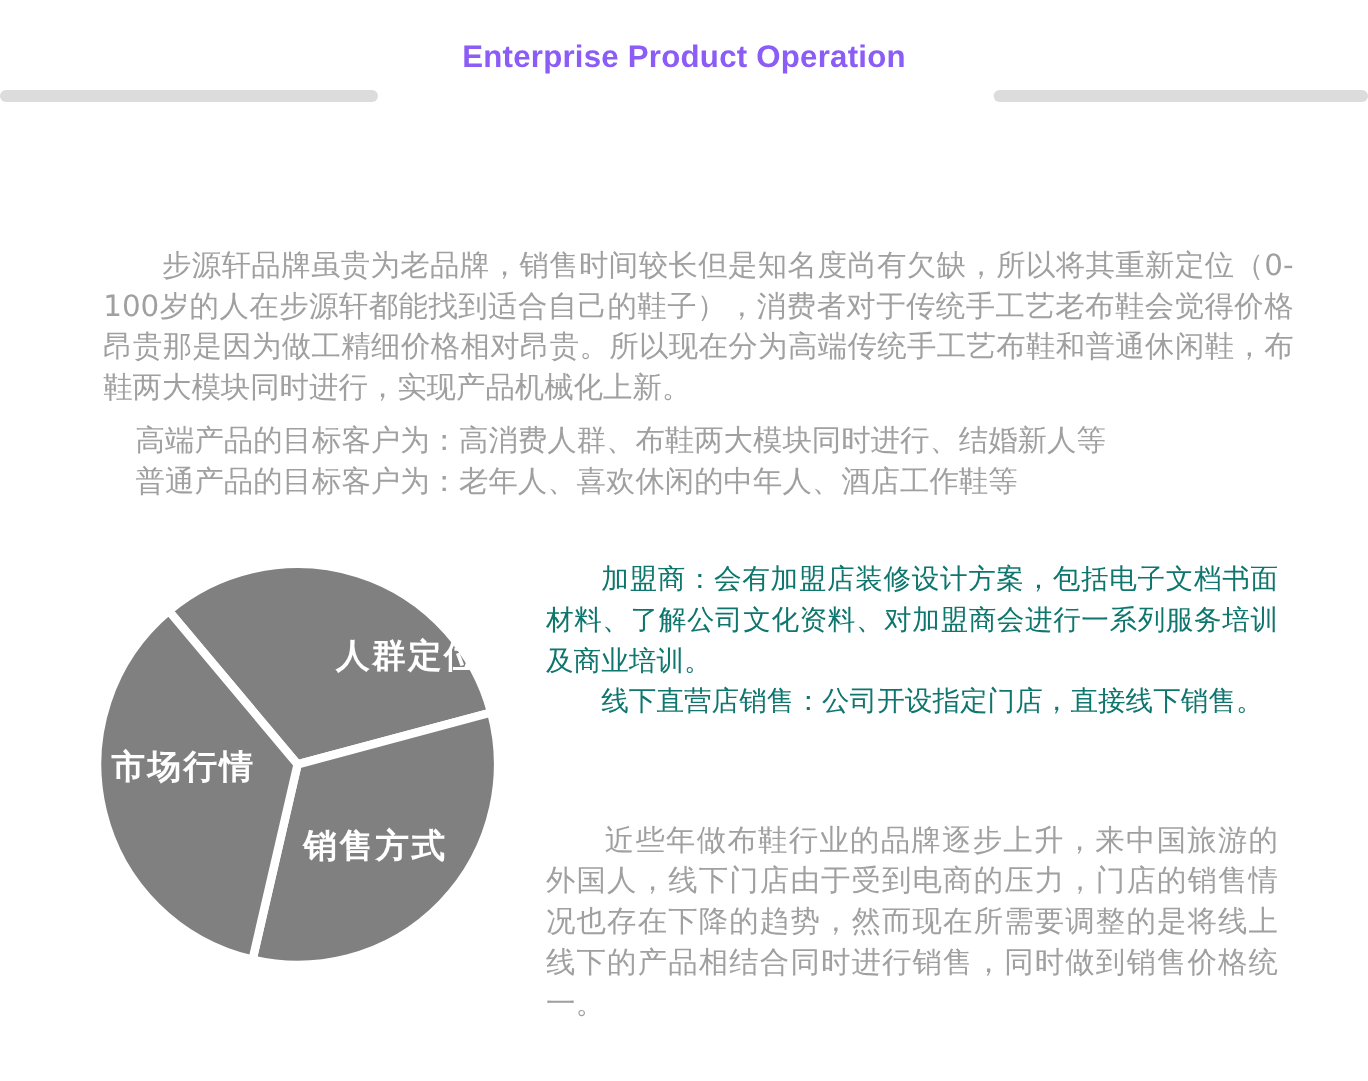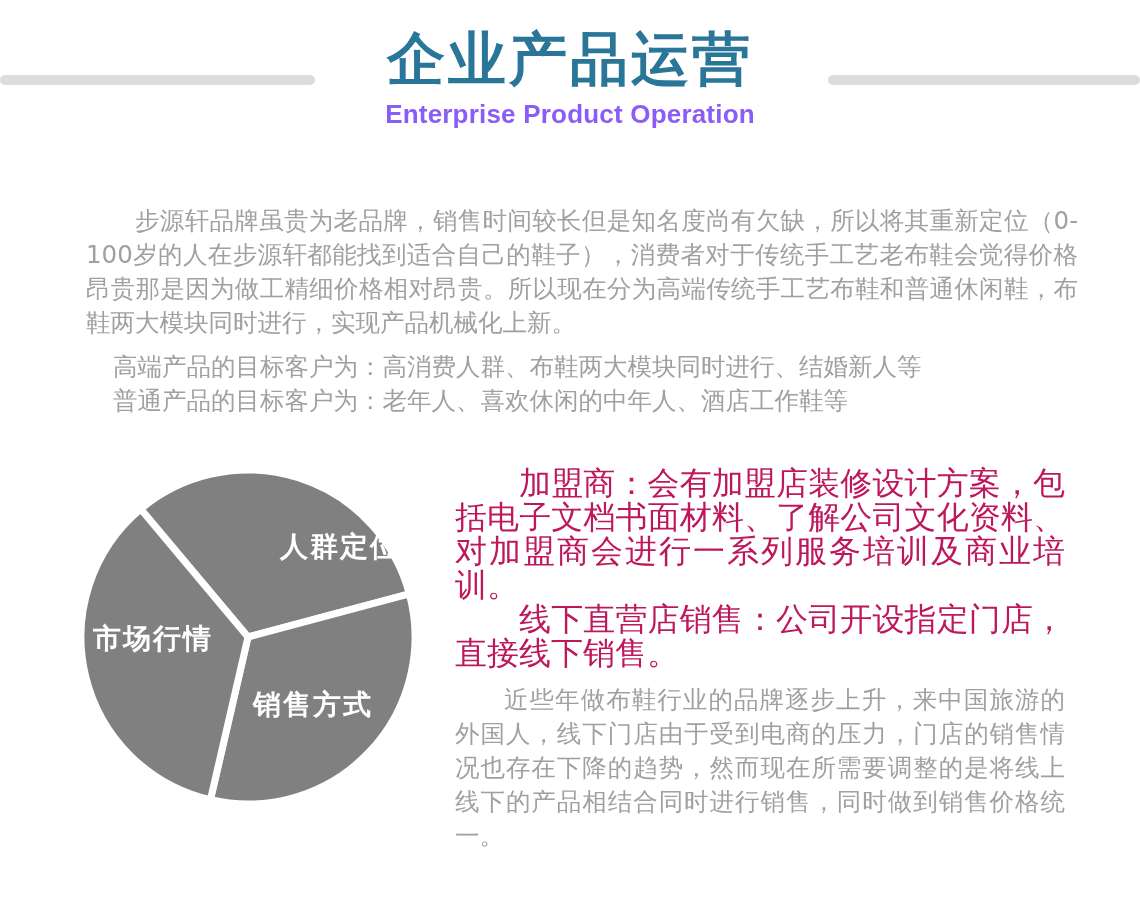--- a/index.html
+++ b/index.html
@@ -100,22 +100,22 @@
     font-weight: bold;
     letter-spacing: 2px;
   }
 
   
   .right-col-top {
     position: absolute;
     left: 455px;
     top: 466px;
     width: 610px;
-    color: #be185d;
-    font-size: 32px;
+    color: #0f766e;
+    font-size: 23px;
     line-height: 34px;
     text-align: justify;
     text-justify: inter-character;
     font-family: "DejaVu Sans", "Liberation Sans", sans-serif;
   }
   .right-col-bottom {
     position: absolute;
     left: 455px;
     top: 683px;
     width: 610px;
@@ -129,21 +129,20 @@
   .right-col-top p,
   .right-col-bottom p { margin: 0; text-indent: 2em; }
 </style>
 </head>
 <body>
 
 <div class="header">
   <div class="rule rule-left"></div>
   <div class="rule rule-right"></div>
   <div class="title-block">
-    <h1 class="title-cn">企业产品运营</h1>
     <div class="title-en">Enterprise Product Operation</div>
   </div>
 </div>
 
 <div class="intro">
   <p>步源轩品牌虽贵为老品牌，销售时间较长但是知名度尚有欠缺，所以将其重新定位（0-100岁的人在步源轩都能找到适合自己的鞋子），消费者对于传统手工艺老布鞋会觉得价格昂贵那是因为做工精细价格相对昂贵。所以现在分为高端传统手工艺布鞋和普通休闲鞋，布鞋两大模块同时进行，实现产品机械化上新。</p>
 </div>
 
 <div class="targets">
   <div>高端产品的目标客户为：高消费人群、布鞋两大模块同时进行、结婚新人等</div>

